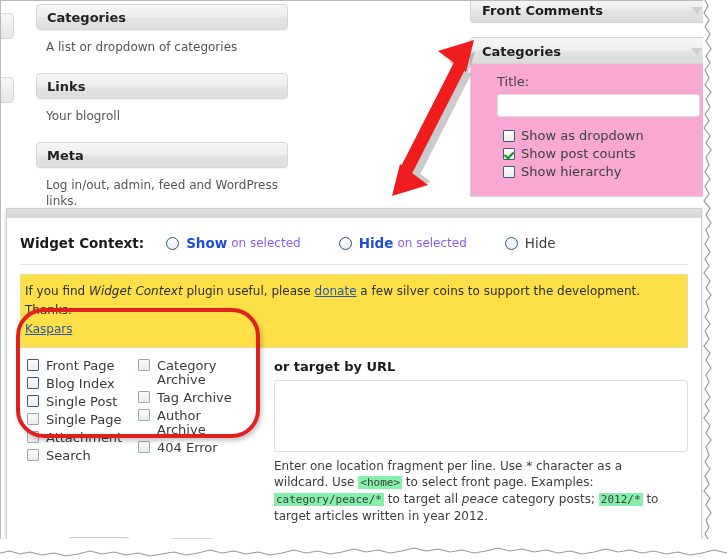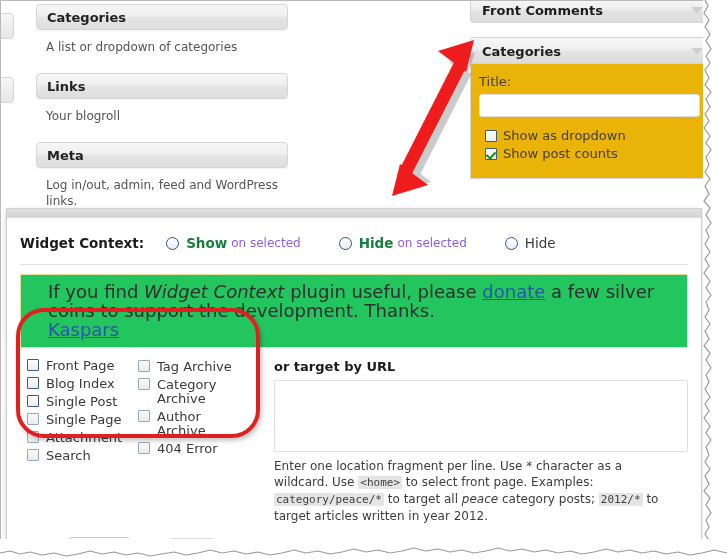--- a/index.html
+++ b/index.html
@@ -88,22 +88,22 @@
   .side-head.closed{border-radius:3px;}
   .chev{
     position:absolute;right:9px;top:10px;
     width:0;height:0;
     border-left:6px solid transparent;
     border-right:6px solid transparent;
     border-top:7px solid #cfcfcf;
   }
   .side-body{
     border:1px solid #d4d4d4;border-top:none;
-    background:#eab308;
-    padding:10px 12px 14px 8px;
+    background:#f9a8d4;
+    padding:10px 12px 14px 26px;
     box-sizing:border-box;
   }
   .field-label{font-size:13px;color:#444;margin-bottom:5px;}
   .txt-input{
     width:100%;height:23px;box-sizing:border-box;
     border:1px solid #ddd;border-radius:3px;background:#fff;
     margin-bottom:11px;
   }
   .cbrow{display:flex;align-items:center;margin-bottom:3px;}
   .cbrow span{font-size:13px;color:#3f3f3f;margin-left:6px;}
@@ -140,29 +140,29 @@
   }
   .wc-topbar{
     height:8px;
     background:linear-gradient(to bottom,#e2e2e2,#d4d4d4);
     border-bottom:1px solid #dcdcdc;
   }
   .wc-inner{padding:10px 13px 0 13px;}
   .wc-row1{display:flex;align-items:center;height:30px;}
   .wc-title{font-weight:bold;font-size:13.5px;color:#1b1b1b;margin-right:22px;}
   .radio-item{display:flex;align-items:center;margin-right:38px;}
-  .radio-item b{font-size:13.5px;color:#15803d;margin-left:7px;margin-right:4px;}
+  .radio-item b{font-size:13.5px;color:#1d4ed8;margin-left:7px;margin-right:4px;}
   .radio-item i{font-style:normal;font-size:12px;color:#8b5cf6;}
   .hr{border-top:1px solid #e3e3e3;margin:6px 0 9px 0;}
 
   .notice{
-    background:#22c55e;
+    background:#fde047;
     border:1px solid #e8e0a0;
-    padding:7px 9px 8px 27px;
-    font-size:18px;color:#2e2e2e;line-height:19px;
+    padding:7px 9px 8px 4px;
+    font-size:12px;color:#2e2e2e;line-height:19px;
   }
   .notice a{color:#2a56a8;text-decoration:underline;}
   .notice em{font-style:italic;}
 
   
   .cols{display:flex;margin-top:11px;}
   .ckcol{width:120px;}
   .ckcol2{width:122px;}
   .ckline{display:flex;align-items:flex-start;margin-bottom:4px;font-size:13px;color:#3a3a3a;}
   .ckline span{margin-left:7px;line-height:14px;}
@@ -172,21 +172,21 @@
   .url-area{
     width:414px;height:72px;box-sizing:border-box;
     border:1px solid #dedede;border-radius:3px;background:#fff;
     resize:none;
   }
   .url-help{
     font-size:12px;color:#3d3d3d;line-height:16px;margin-top:3px;width:395px;
   }
   .url-help code{
     font-family:"DejaVu Sans Mono","Liberation Mono",monospace;
-    background:#e5e5e5;padding:0 2px;font-size:11px;
+    background:#86efac;padding:0 2px;font-size:11px;
   }
   .url-help em{font-style:italic;}
 
   .haswords{display:flex;align-items:center;margin-top:13px;font-size:13px;color:#3a3a3a;}
   .haswords span{margin:0 6px;}
   .sel{
     height:20px;border:1px solid #c9c9c9;border-radius:2px;
     background:linear-gradient(to bottom,#fff,#f2f2f2);
     font-size:12px;color:#333;padding:0 2px 0 4px;
     font-family:"DejaVu Sans","Liberation Sans",sans-serif;
@@ -250,20 +250,24 @@
         <input class="txt-input" type="text" value="" style="">
 
         <div class="cbrow">
           <span class="cb"></span>
           <span>Show as dropdown</span>
         </div>
         <div class="cbrow">
           <span class="cb checked"></span>
           <span>Show post counts</span>
         </div>
+        <div class="cbrow">
+          <span class="cb"></span>
+          <span>Show hierarchy</span>
+        </div>
       </div>
     </div>
   </div>
 
   <div class="wc-panel">
     <div class="wc-topbar"></div>
     <div class="wc-inner">
 
       <div class="wc-row1">
         <div class="wc-title">Widget Context:</div>
@@ -316,27 +320,27 @@
             <span class="cb pale"></span>
             <span>Attachment</span>
           </label>
           <label class="ckline">
             <span class="cb pale"></span>
             <span>Search</span>
           </label>
         </div>
 
         <div class="ckcol2">
+          <label class="ckline">
+            <span class="cb pale"></span>
+            <span style="width:95px;">Category Archive</span>
+          </label>
           <label class="ckline" style="margin-top:1px;">
             <span class="cb pale"></span>
             <span>Tag Archive</span>
-          </label>
-          <label class="ckline">
-            <span class="cb pale"></span>
-            <span style="width:95px;">Category Archive</span>
           </label>
           <label class="ckline">
             <span class="cb pale"></span>
             <span>Author Archive</span>
           </label>
           <label class="ckline">
             <span class="cb pale"></span>
             <span>404 Error</span>
           </label>
         </div>

